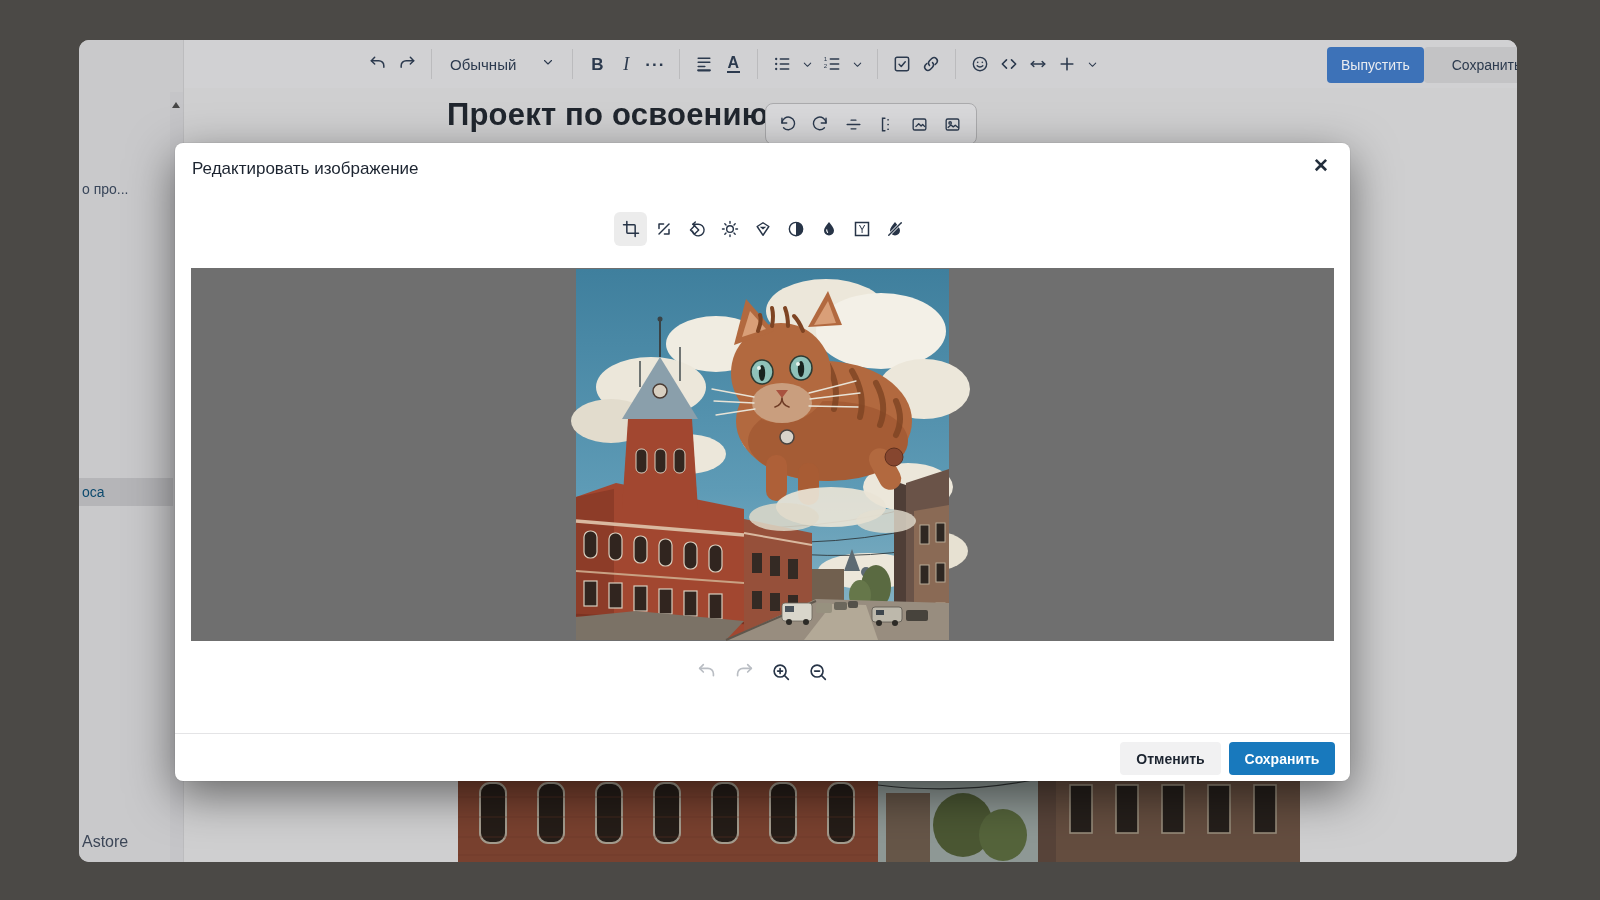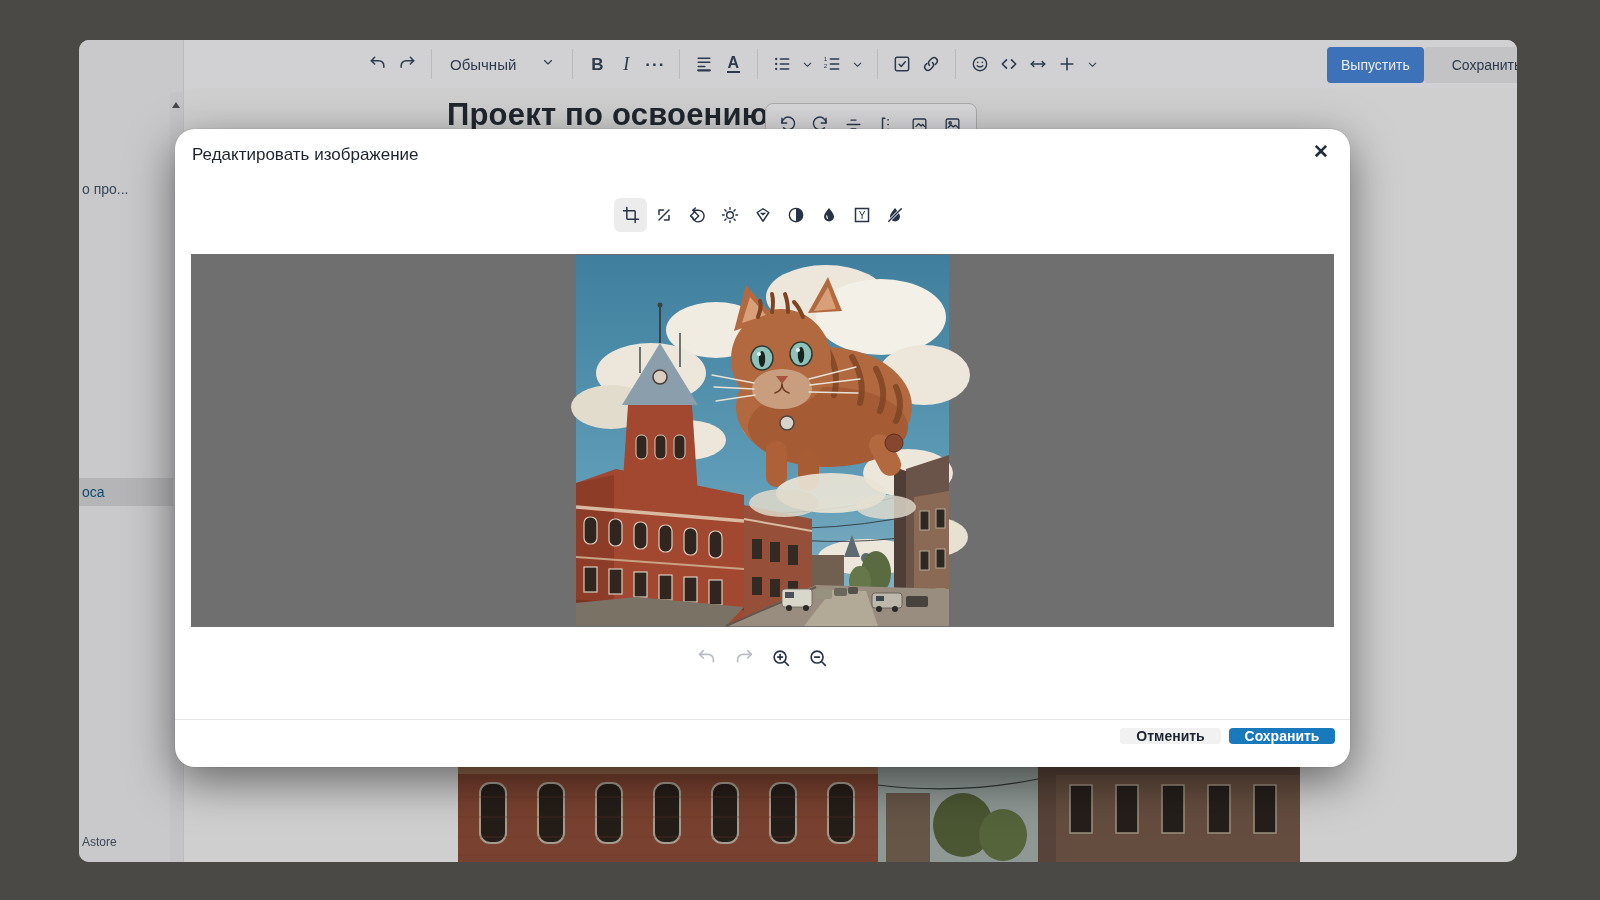--- a/index.html
+++ b/index.html
@@ -15,21 +15,21 @@
   }
   
   .sidebar{position:absolute;left:0;top:0;width:104px;height:100%;background:#c9c9cb;border-right:1px solid #bcbcbe}
   .sb-scroll{position:absolute;right:0;top:52px;bottom:0;width:13px;background:#c5c5c8}
   .sb-arrow{position:absolute;right:3px;top:62px;width:0;height:0;
     border-left:4px solid transparent;border-right:4px solid transparent;border-bottom:6px solid #474747}
   .sb-item{position:absolute;left:0;width:88px;font-size:14px;color:#39465a;padding:0 3px;
     white-space:nowrap;overflow:hidden;display:flex;align-items:center;height:28px}
   .sb-item.i0{top:135px}
   .sb-item.sel{top:438px;background:#b5b5b8;width:88px;color:#0c4a6e}
-  .sb-item.i2{top:788px;font-size:12px;color:#3c4657}
+  .sb-item.i2{top:788px;font-size:16px;color:#3c4657}
   
   .topbar{position:absolute;left:105px;top:0;right:0;height:48px;background:#d1d1d3;display:flex;align-items:center}
   .tb-icons{display:flex;align-items:center;gap:9px;margin-left:184px;color:#2c3a4e}
   .sep{width:1px;height:30px;background:#bbbbbd;margin:0 5px}
   .tbtn{display:flex;align-items:center;justify-content:center;min-width:20px;height:30px;color:#2c3a4e}
   .tbtn svg{display:block}
   .glyph{font-size:17px;line-height:1;color:#2c3a4e}
   .glyph.b{font-weight:700}
   .glyph.i{font-style:italic;font-family:"Liberation Serif",serif;font-size:18px}
   .para{display:flex;align-items:flex-start;gap:26px;font-size:15px;color:#2c3a4e;margin:0 4px}
@@ -39,35 +39,35 @@
   .publish{left:1143px;background:#3d72b8;color:#e9ecf1}
   .save-top{left:1240px;width:125px;background:#c3c3c5;color:#2c3a4e}
   
   .doc-heading{position:absolute;left:368px;top:57px;font-size:31px;font-weight:700;color:#20262e;white-space:nowrap;letter-spacing:.2px}
   .float-toolbar{position:absolute;left:686px;top:63px;width:212px;height:42px;background:#d8d8da;
     border:1px solid #ababad;border-radius:8px;box-sizing:border-box;
     display:flex;align-items:center;gap:13px;padding:0 11px;color:#2c3a4e;z-index:2}
   .article-image{position:absolute;left:379px;top:727px;width:842px;height:95px;z-index:1}
   .article-image svg{display:block}
   
-  .modal{position:absolute;left:175px;top:129px;width:1175px;height:638px;background:#ffffff;border-radius:20px;
+  .modal{position:absolute;left:175px;top:143px;width:1175px;height:638px;background:#ffffff;border-radius:8px;
     box-shadow:0 14px 46px rgba(0,0,0,.5),0 0 0 1px rgba(0,0,0,.04);z-index:10}
   .modal-title{position:absolute;left:17px;top:16px;font-size:17px;color:#1c2430}
   .modal-close{position:absolute;right:21px;top:13px;font-size:19px;font-weight:700;color:#232e3c;cursor:pointer;line-height:1}
   .tool-row{position:absolute;left:0;right:0;top:69px;display:flex;justify-content:center}
   .tool{width:33px;height:34px;display:flex;align-items:center;justify-content:center;border-radius:6px;color:#273447}
   .tool.selected{background:#ececec}
   .canvas{position:absolute;left:16px;top:125px;width:1143px;height:373px;background:#6f6f6f;overflow:hidden}
   .photo{position:absolute;left:385px;top:1px;width:373px;height:371px}
   .photo svg{display:block}
   .hz-row{position:absolute;left:0;right:0;top:518px;display:flex;justify-content:center;align-items:center;gap:15px}
   .hz{color:#273447;display:flex}
   .hz.disabled{color:#b9bdc3}
   .footer-line{position:absolute;left:0;right:0;top:590px;border-top:1px solid #e4e4e6}
-  .mbtn{position:absolute;top:599px;height:16px;border-radius:4px;font-size:14px;font-weight:700;
+  .mbtn{position:absolute;top:599px;height:33px;border-radius:4px;font-size:14px;font-weight:700;
     display:flex;align-items:center;justify-content:center;box-sizing:border-box}
   .btn-cancel{left:945px;width:101px;background:#f1f1f2;color:#1c2430}
   .btn-save{left:1054px;width:106px;background:#1879bd;color:#ffffff}
   svg{overflow:visible}
 </style>
 </head>
 <body>
 
 <div class="window">
 

